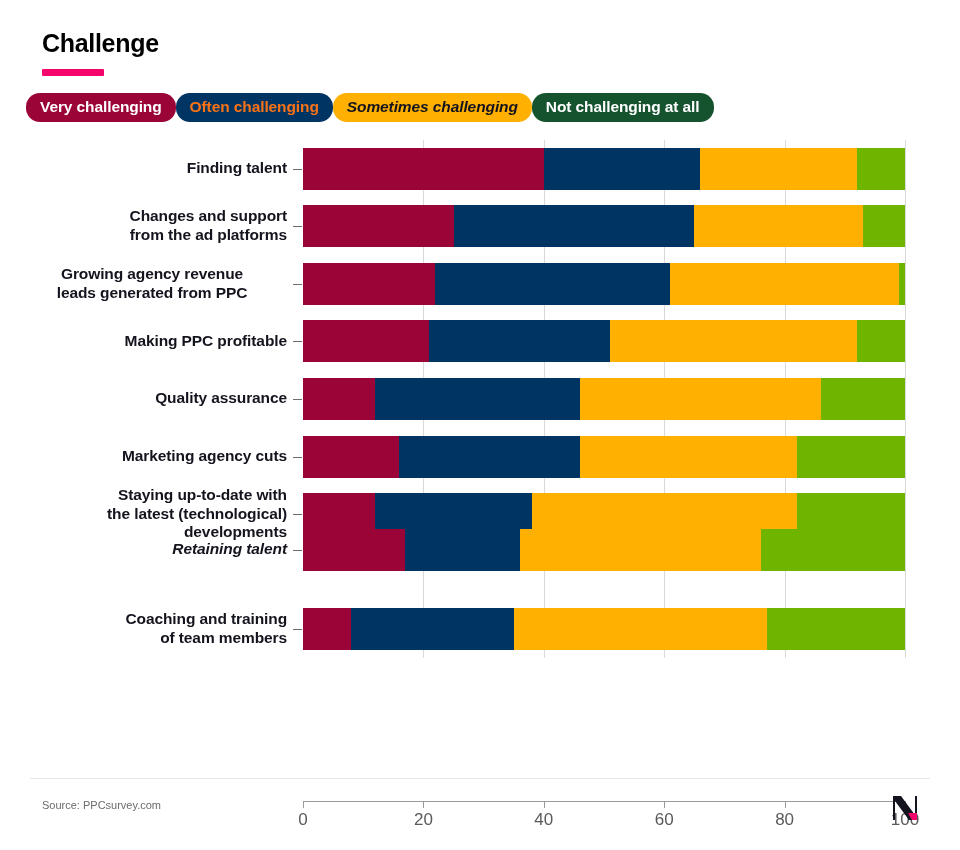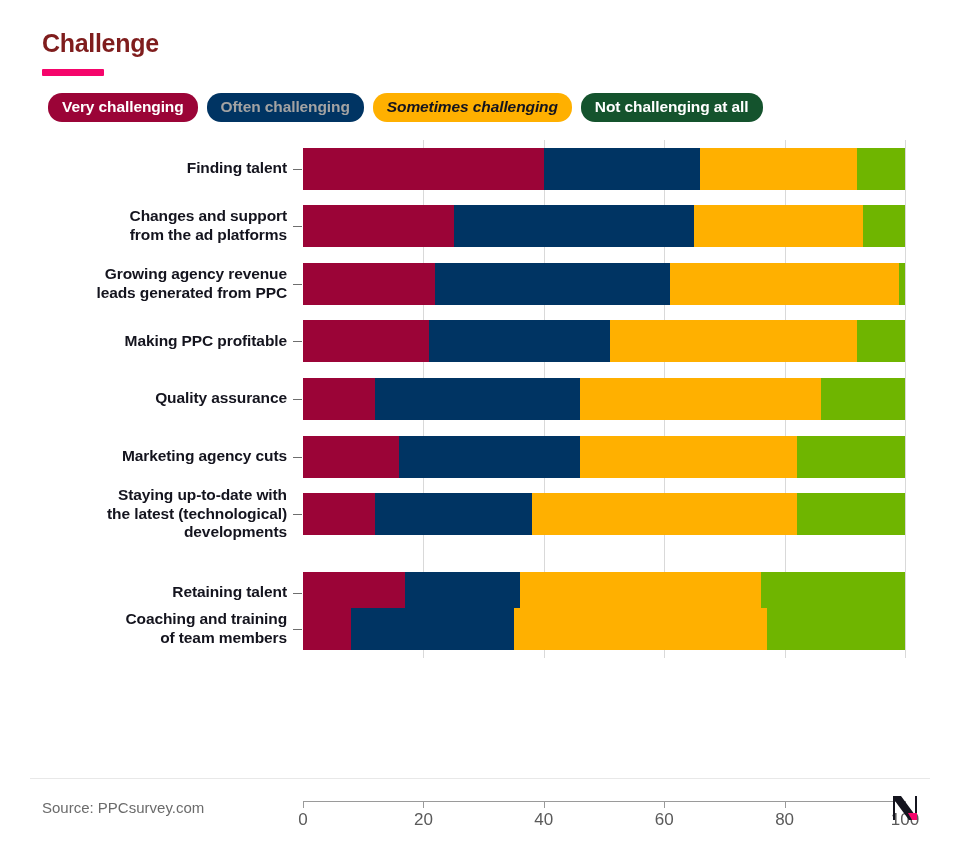--- a/index.html
+++ b/index.html
@@ -24,40 +24,39 @@
   
   .header {
     position: absolute;
     left: 42px;
     top: 30px;
     width: 880px;
   }
   .title {
     font-size: 25px;
     font-weight: bold;
-    color: #7f1d1d;
+    color: #000000;
     letter-spacing: -0.3px;
     margin: 0;
     line-height: 1.1;
   }
   .title-rule {
     width: 62px;
     height: 7px;
     background: #f5056b;
     margin-top: 11px;
     border-radius: 1px;
   }
 
   
   .legend {
     position: absolute;
-    left: 48px;
+    left: 26px;
     top: 93px;
     display: flex;
-    gap: 9px;
     align-items: center;
   }
   .legend-pill {
     border-radius: 14px;
     padding: 5px 14px 6px 14px;
     font-size: 15.5px;
     font-weight: bold;
     line-height: 1.15;
     white-space: nowrap;
     letter-spacing: -0.1px;
@@ -157,21 +156,21 @@
     left: 30px;
     top: 778px;
     width: 900px;
     height: 56px;
     border-top: 1px solid #e8e8e8;
   }
   .source {
     position: absolute;
     left: 12px;
     top: 20px;
-    font-size: 15px;
+    font-size: 11px;
     color: #6b6b6b;
   }
   .logo {
     position: absolute;
     right: 8px;
     top: 12px;
     width: 34px;
     height: 34px;
   }
 </style>
@@ -180,21 +179,21 @@
 
 <div class="card">
 
   <div class="header">
     <div class="title">Challenge</div>
     <div class="title-rule"></div>
   </div>
 
   <div class="legend" id="legend">
       <div class="legend-pill" style="background: rgb(155, 4, 55); color: rgb(255, 255, 255);"><span>Very challenging</span></div>
-      <div class="legend-pill" style="background: rgb(0, 52, 99); color: #a3a3a3;"><span>Often challenging</span></div>
+      <div class="legend-pill" style="background: rgb(0, 52, 99); color: #f97316;"><span>Often challenging</span></div>
       <div class="legend-pill" style="background: rgb(255, 176, 0); color: rgb(20, 20, 30); font-style: italic;"><span>Sometimes challenging</span></div>
       <div class="legend-pill" style="background: #14532d; color: rgb(255, 255, 255);"><span>Not challenging at all</span></div>
     </div>
 
   <div class="plot">
     <div class="axis-area" id="gridlines">
         <div class="gridline" style="left: 120.4px;"></div>
         <div class="gridline" style="left: 240.8px;"></div>
         <div class="gridline" style="left: 361.2px;"></div>
         <div class="gridline" style="left: 481.6px;"></div>
@@ -220,21 +219,21 @@
           </div>
           <div class="tickmark" style="top: 28.7778px;"></div>
           <div class="bar" style="top: 7.77778px; width: 602px;">
             <div class="seg" title="Very challenging: 25%" style="width: 150.5px; background: rgb(155, 4, 55);"></div>
             <div class="seg" title="Often challenging: 40%" style="width: 240.8px; background: rgb(0, 52, 99);"></div>
             <div class="seg" title="Sometimes challenging: 28%" style="width: 168.56px; background: rgb(255, 176, 0);"></div>
             <div class="seg" title="Not challenging at all: 7%" style="width: 42.14px; background: rgb(111, 181, 0);"></div>
           </div>
         </div>
         <div class="row" style="top: 115.111px; height: 57.5556px;">
-          <div class="row-label" style="top: 9.77778px;">
+          <div class="row-label" style="top: 9.77778px; text-align: center;">
             <div>Growing agency revenue</div>
             <div>leads generated from PPC</div>
           </div>
           <div class="tickmark" style="top: 28.7778px;"></div>
           <div class="bar" style="top: 7.77778px; width: 602px;">
             <div class="seg" title="Very challenging: 22%" style="width: 132.44px; background: rgb(155, 4, 55);"></div>
             <div class="seg" title="Often challenging: 39%" style="width: 234.78px; background: rgb(0, 52, 99);"></div>
             <div class="seg" title="Sometimes challenging: 38%" style="width: 228.76px; background: rgb(255, 176, 0);"></div>
             <div class="seg" title="Not challenging at all: 1%" style="width: 6.02px; background: rgb(111, 181, 0);"></div>
           </div>
@@ -282,21 +281,21 @@
             <div>developments</div>
           </div>
           <div class="tickmark" style="top: 28.7778px;"></div>
           <div class="bar" style="top: 7.77778px; width: 602px;">
             <div class="seg" title="Very challenging: 12%" style="width: 72.24px; background: rgb(155, 4, 55);"></div>
             <div class="seg" title="Often challenging: 26%" style="width: 156.52px; background: rgb(0, 52, 99);"></div>
             <div class="seg" title="Sometimes challenging: 44%" style="width: 264.88px; background: rgb(255, 176, 0);"></div>
             <div class="seg" title="Not challenging at all: 18%" style="width: 108.36px; background: rgb(111, 181, 0);"></div>
           </div>
         </div>
-        <div class="row" style="top: 424px; height: 57.5556px;">
+        <div class="row" style="top: 381px; height: 57.5556px; font-style: italic;">
           <div class="row-label" style="top: 19.2778px;">
             <div>Retaining talent</div>
           </div>
           <div class="tickmark" style="top: 28.7778px;"></div>
           <div class="bar" style="top: 7.77778px; width: 602px;">
             <div class="seg" title="Very challenging: 17%" style="width: 102.34px; background: rgb(155, 4, 55);"></div>
             <div class="seg" title="Often challenging: 19%" style="width: 114.38px; background: rgb(0, 52, 99);"></div>
             <div class="seg" title="Sometimes challenging: 40%" style="width: 240.8px; background: rgb(255, 176, 0);"></div>
             <div class="seg" title="Not challenging at all: 24%" style="width: 144.48px; background: rgb(111, 181, 0);"></div>
           </div>

